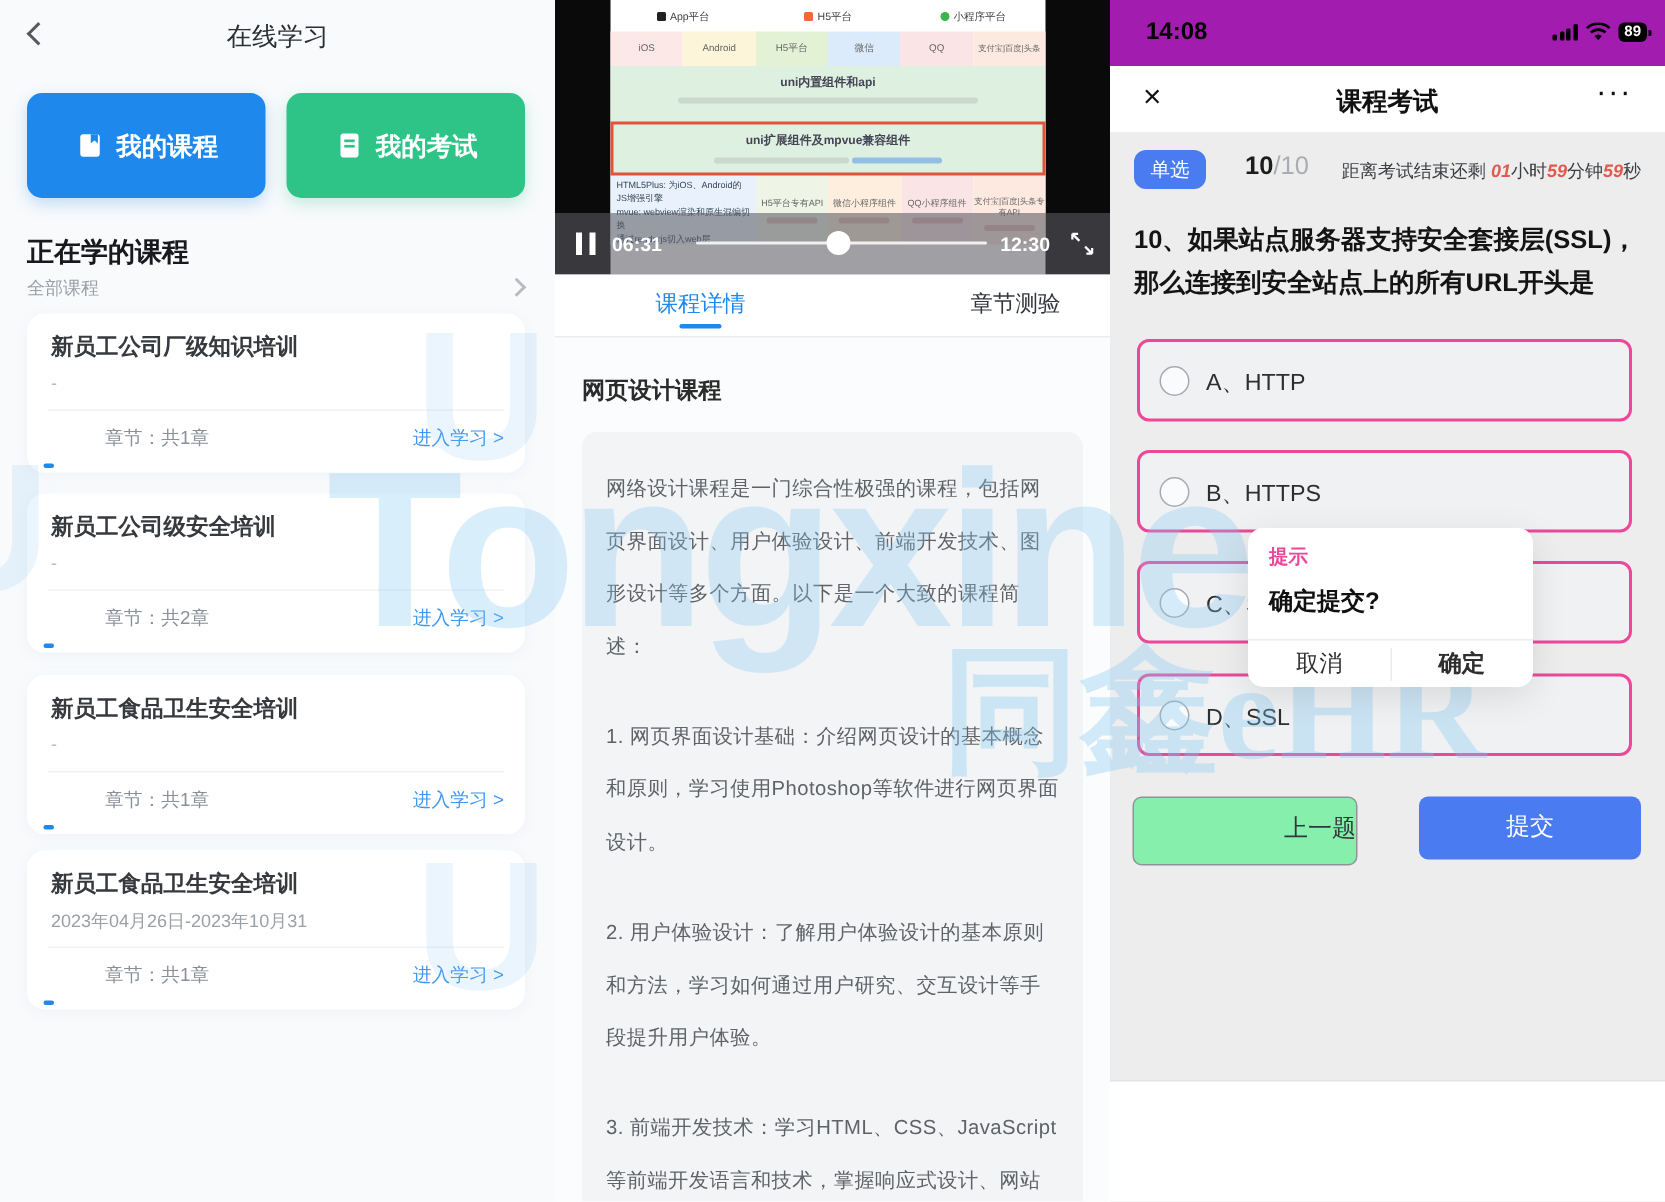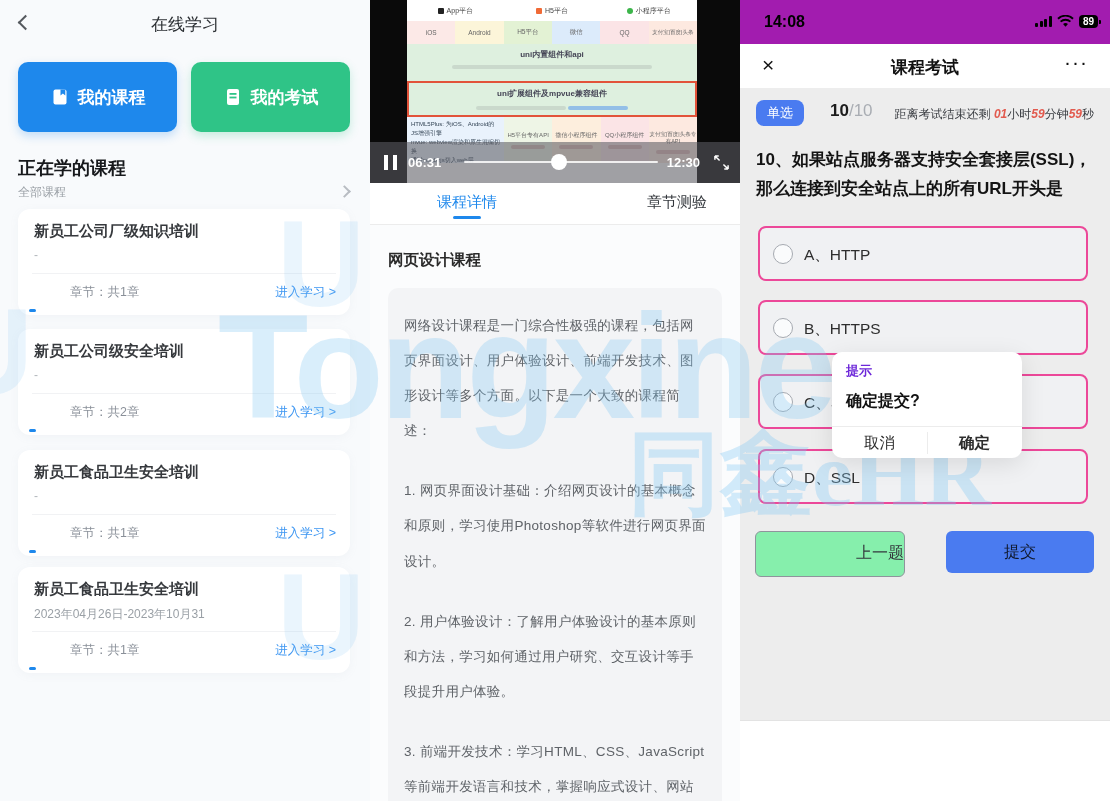--- a/index.html
+++ b/index.html
@@ -110,32 +110,32 @@
   .t-red { color:#e25a4e; font-style:italic; font-weight:700; }
   .question { left:16px; width:338px; top:146px; font-size:17px; font-weight:700;
     color:#141414; line-height:1.7; }
   .opt { left:18px; width:330px; height:55px; background:#f0f1f3;
     border:2px solid #ec4899; border-radius:8px; cursor:pointer;margin-top:16px; }
   .opt .radio { position:absolute; left:13px; top:16px; width:20px; height:20px; border-radius:50%;
     border:1.5px solid #a6aab1; background:#fafbfc; }
   .opt .olabel { position:absolute; left:44px; top:17px; font-size:15.5px; color:#2e2e2e; }
   .dialog { left:92px; top:352px; width:190px; height:106px; background:#fff; border-radius:10px;
     box-shadow:0 6px 24px rgba(0,0,0,.10); z-index:70; }
-  .dlg-title { position:absolute; left:14px; top:10px; font-size:13px; font-weight:700; color:#6d28d9; }
+  .dlg-title { position:absolute; left:14px; top:10px; font-size:13px; font-weight:700; color:#ec4899; }
   .dlg-msg { position:absolute; left:14px; top:39px; font-size:16px; font-weight:600; color:#111; }
   .dlg-div { position:absolute; left:0; right:0; top:74px; height:1px; background:#ececec; }
   .dlg-btn { position:absolute; top:75px; width:95px; height:31px; line-height:31px;
     text-align:center; font-size:15.5px; color:#2e2e2e; cursor:pointer; }
   .dlg-cancel { left:0; } .dlg-confirm { left:95px; font-weight:600; }
   .dlg-vdiv { position:absolute; left:95px; top:80px; width:1px; height:22px; background:#ececec; }
   .btn-prev { left:15px; top:531px; width:150px; height:46px; background:#86efac;
     border:1px solid #8f949c; border-radius:6px; text-align:right; line-height:42px;
     font-size:16px; color:#33373c; cursor:pointer; }
   .btn-submit { left:206px; top:531px; width:148px; height:42px; background:#4a7bf0;
-    border-radius:6px; text-align:center; line-height:42px; font-size:16px; color:#0f172a; cursor:pointer; }
+    border-radius:6px; text-align:center; line-height:42px; font-size:16px; color:#ffffff; cursor:pointer; }
   .bottombar { top:720px; left:0; right:0; height:81px; background:#fff; border-top:1px solid #e3e3e3; }
 
   
   .wm { position:absolute; z-index:50; pointer-events:none; font-weight:800;
     color:rgba(130,198,242,.30); white-space:nowrap; }
   .wm-latin { left:218px; top:282px; font-size:148px; letter-spacing:-4px; }
   .wm-cjk { left:628px; top:412px; font-size:92px; color:rgba(130,198,242,.34);font-family:Liberation Serif, serif; }
   .wm-u { font-size:122px; color:rgba(130,198,242,.17); }
   .wm-u1 { left:277px; top:194px; } .wm-u2 { left:277px; top:547px; } .wm-u3 { left:-55px; top:282px; }
 </style>

